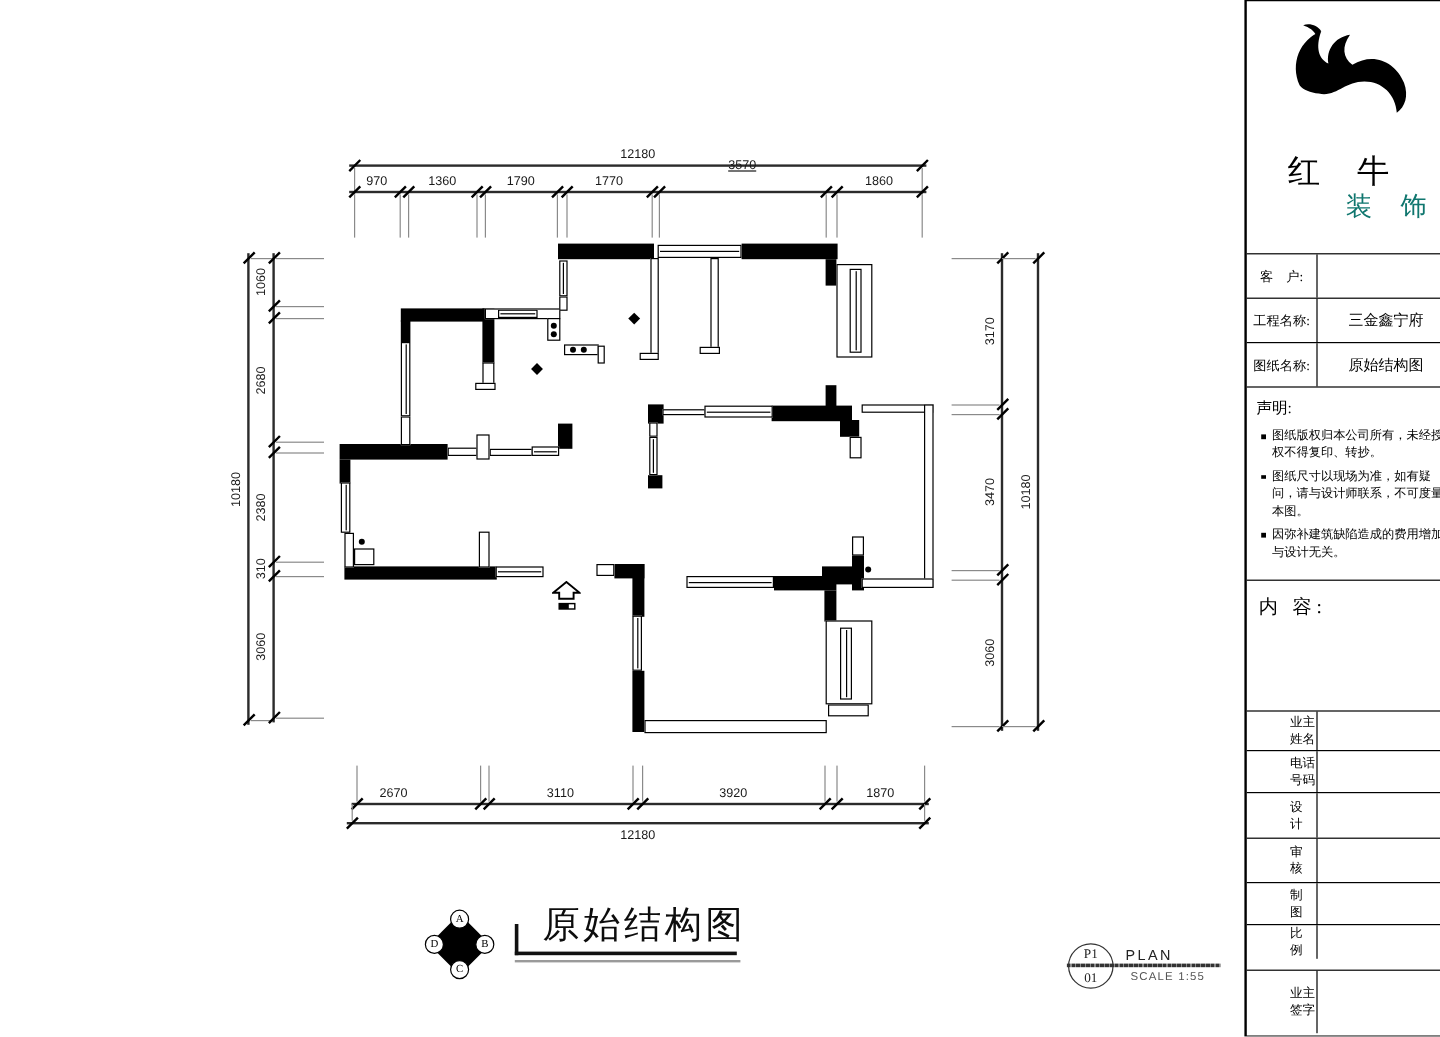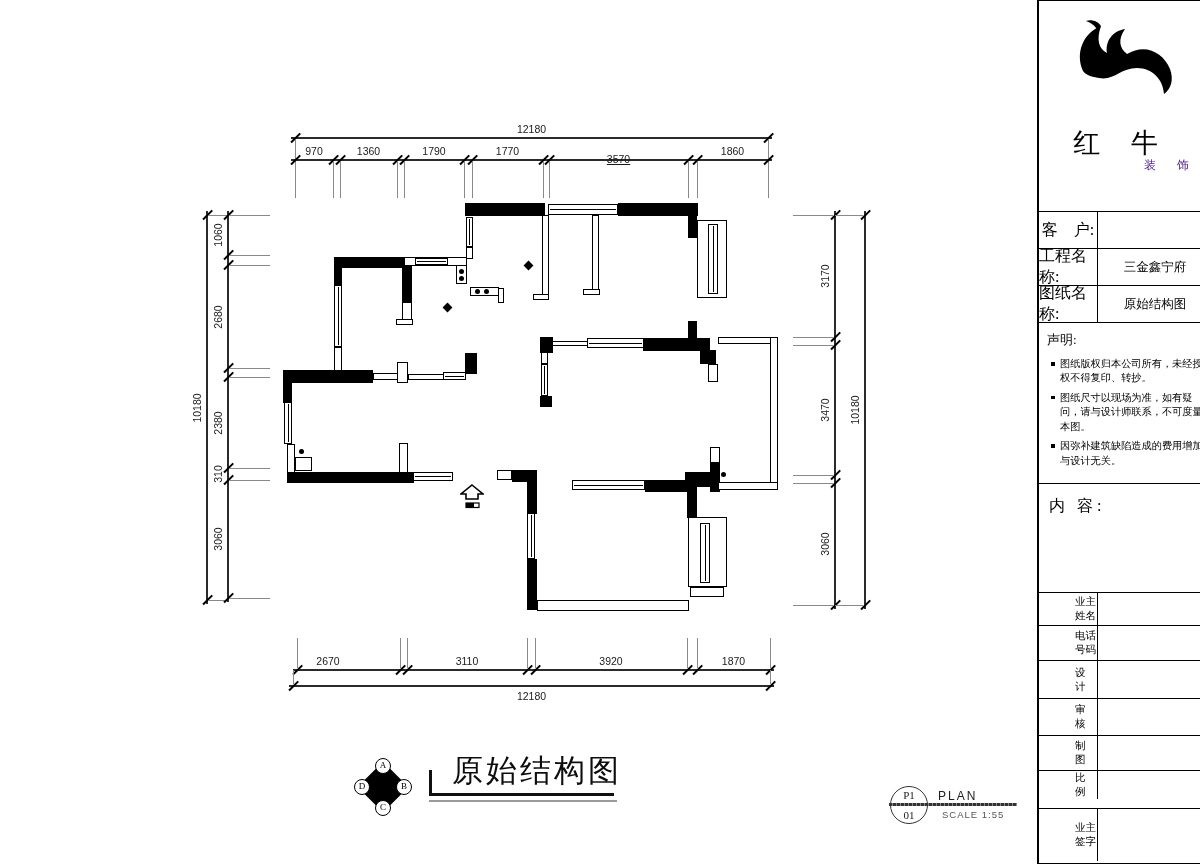--- a/index.html
+++ b/index.html
@@ -16,27 +16,27 @@
   .dline{position:absolute;background:#2b2b2b;}
   .dtick{position:absolute;width:13px;height:1.6px;background:#000;transform:rotate(-45deg);}
   .dext{position:absolute;background:#8a8a8a;}
   .dlab{position:absolute;font-size:10.5px;color:#1a1a1a;white-space:nowrap;}
   
   #tblock{position:absolute;left:1037px;top:0;width:176px;height:864px;border-left:2px solid #000;
           border-right:1.5px solid #000;border-top:1.5px solid #000;border-bottom:1.5px solid #000;box-sizing:border-box;}
   .tb-sec{position:absolute;left:0;right:0;border-bottom:1.5px solid #000;box-sizing:border-box;}
   .tb-row{display:flex;height:100%;}
   .tb-lab{width:59px;border-right:1.2px solid #000;box-sizing:border-box;display:flex;align-items:center;justify-content:center;
-          font-size:16px;color:#000;font-family:"Liberation Serif",serif;}
+          font-size:11px;color:#000;font-family:"Liberation Serif",serif;}
   .tb-val{flex:1;display:flex;align-items:center;justify-content:center;font-size:12.5px;color:#000;
           font-family:"Liberation Serif",serif;}
   #logo-text1{position:absolute;left:0;right:8px;top:124px;text-align:center;font-size:27px;letter-spacing:12px;
           font-family:"Liberation Serif",serif;color:#000;}
-  #logo-text2{position:absolute;right:14px;top:156px;font-size:12px;letter-spacing:9px;
-          font-family:"Liberation Serif",serif;color:#4c1d95;}
+  #logo-text2{position:absolute;right:14px;top:156px;font-size:22px;letter-spacing:9px;
+          font-family:"Liberation Serif",serif;color:#0f766e;}
   #stmt{padding:8px 6px 0 8px;font-family:"Liberation Serif",serif;}
   #stmt .t{font-size:13px;margin-bottom:8px;}
   #stmt ul{margin:0;padding:0 0 0 4px;list-style:none;}
   #stmt li{font-size:10.2px;line-height:1.42;margin-bottom:5px;position:relative;padding-left:9px;}
   #stmt li:before{content:"";position:absolute;left:0;top:5px;width:3.5px;height:3.5px;background:#000;}
   #content-lab{padding:12px 0 0 10px;font-size:16px;letter-spacing:4px;font-family:"Liberation Serif",serif;}
   .sign-row{border-bottom:1.2px solid #000;box-sizing:border-box;display:flex;}
   .sign-row:last-child{border-bottom:none;}
   .sign-lab{width:59px;border-right:1.2px solid #000;box-sizing:border-box;display:flex;align-items:center;justify-content:center;
           font-size:10.5px;font-family:"Liberation Serif",serif;padding-left:36px;}
@@ -193,21 +193,21 @@
       <div class="dtick" style="left: 681.5px; top: 159.2px; width: 13px; height: 1.6px;"></div>
       <div class="dext" style="left: 687.5px; top: 162px; width: 1px; height: 36px;"></div>
       <div class="dtick" style="left: 690.5px; top: 159.2px; width: 13px; height: 1.6px;"></div>
       <div class="dext" style="left: 696.5px; top: 162px; width: 1px; height: 36px;"></div>
       <div class="dtick" style="left: 761.5px; top: 159.2px; width: 13px; height: 1.6px;"></div>
       <div class="dext" style="left: 767.5px; top: 162px; width: 1px; height: 36px;"></div>
       <div class="dlab" style="left: 314px; top: 157px; transform: translate(-50%, -100%);">970</div>
       <div class="dlab" style="left: 368.5px; top: 157px; transform: translate(-50%, -100%);">1360</div>
       <div class="dlab" style="left: 434px; top: 157px; transform: translate(-50%, -100%);">1790</div>
       <div class="dlab" style="left: 507.5px; top: 157px; transform: translate(-50%, -100%);">1770</div>
-      <div class="dlab" style="left: 618.5px; top: 165px; transform: translate(-50%, -100%); text-decoration: underline;">3570</div>
+      <div class="dlab" style="left: 618.5px; top: 144px; transform: translate(-50%, -100%); text-decoration: underline;">3570</div>
       <div class="dlab" style="left: 732.5px; top: 157px; transform: translate(-50%, -100%);">1860</div>
       <div class="dline" style="left: 293px; top: 669.4px; width: 481px; height: 1.2px;"></div>
       <div class="dtick" style="left: 290.5px; top: 669.2px; width: 13px; height: 1.6px;"></div>
       <div class="dext" style="left: 296.5px; top: 638px; width: 1px; height: 30px;"></div>
       <div class="dtick" style="left: 393.5px; top: 669.2px; width: 13px; height: 1.6px;"></div>
       <div class="dext" style="left: 399.5px; top: 638px; width: 1px; height: 30px;"></div>
       <div class="dtick" style="left: 400.5px; top: 669.2px; width: 13px; height: 1.6px;"></div>
       <div class="dext" style="left: 406.5px; top: 638px; width: 1px; height: 30px;"></div>
       <div class="dtick" style="left: 520.5px; top: 669.2px; width: 13px; height: 1.6px;"></div>
       <div class="dext" style="left: 526.5px; top: 638px; width: 1px; height: 30px;"></div>

